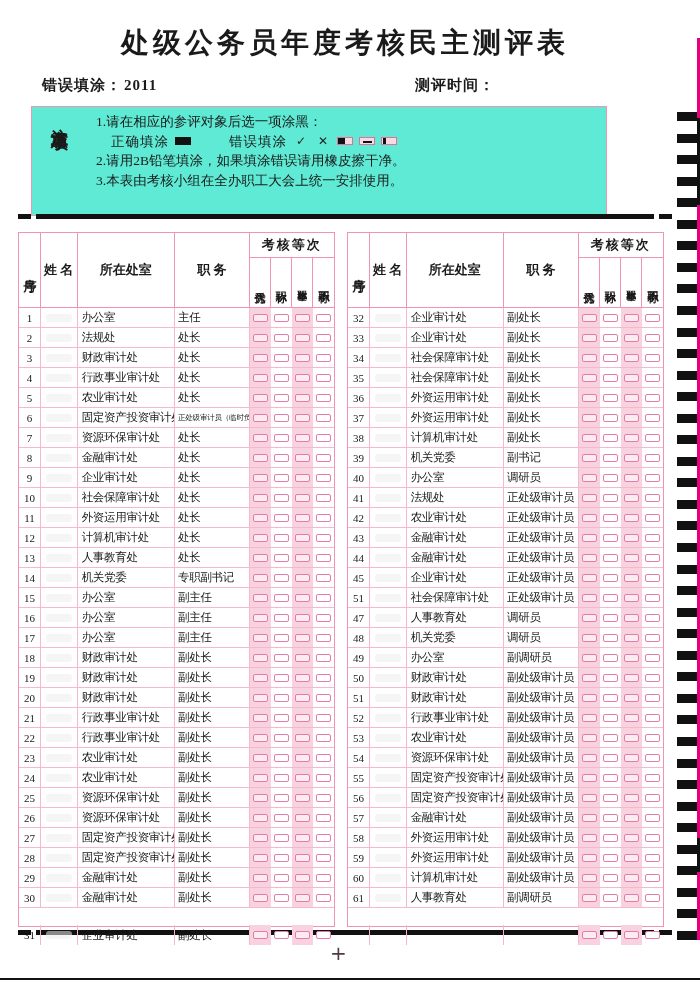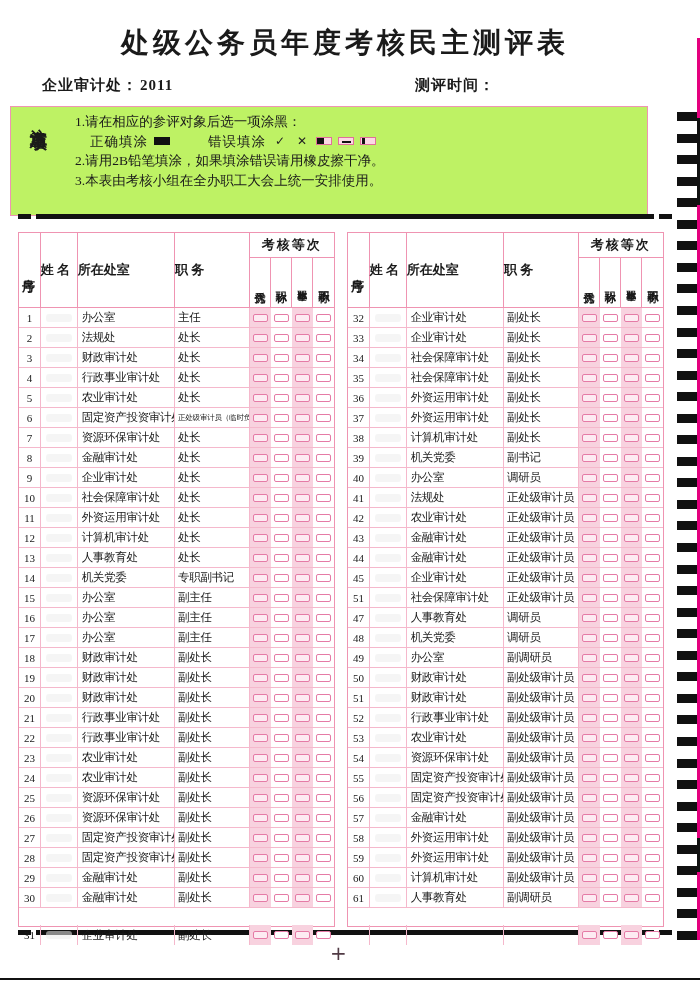--- a/index.html
+++ b/index.html
@@ -6,22 +6,22 @@
   .page{position:relative;width:700px;height:981px;background:#fff;overflow:hidden;
         font-family:"Liberation Serif","DejaVu Serif",serif;color:#1a1a1a;}
   
   .title{position:absolute;left:0;top:24px;width:690px;text-align:center;
          font-size:28px;font-weight:bold;letter-spacing:4px;}
   .meta{position:absolute;top:76px;font-size:15px;font-weight:bold;letter-spacing:1px;}
   .meta-year{left:42px;}
   .meta-time{left:415px;}
   .meta .val{font-weight:bold;margin-left:2px;}
   
-  .notice{position:absolute;left:10px;top:106px;width:638px;height:110px;
-          background:#bef264;border:1px solid #ef94b2;box-sizing:border-box;}
+  .notice{position:absolute;left:31px;top:106px;width:576px;height:110px;
+          background:#5eead4;border:1px solid #ef94b2;box-sizing:border-box;}
   .notice-side{position:absolute;left:16px;top:8px;height:96px;
                writing-mode:vertical-rl;text-orientation:upright;
                font-size:17px;font-weight:bold;letter-spacing:7px;}
   .notice-items{position:absolute;left:64px;top:5px;font-size:13.5px;line-height:19.5px;}
   .mark-line{padding-left:15px;display:flex;align-items:center;gap:6px;height:19.5px;}
   .mark-label{letter-spacing:1px;}
   .gap{display:inline-block;width:26px;}
   .bx{position:relative;display:inline-block;width:16px;height:8px;box-sizing:border-box;vertical-align:middle;}
   .bx-filled{background:#111;}
   .bx-o{border:1px solid #e06f9a;background:#fbd9e3;}
@@ -36,21 +36,21 @@
   .tmark{position:absolute;left:677px;width:20px;height:9px;background:#111;}
   .edge-m{position:absolute;left:697px;width:3px;background:#e5007e;}
   .edge-b{position:absolute;left:697px;width:3px;background:#111;}
   
   .otable{position:absolute;top:232px;width:317px;height:695px;box-sizing:border-box;
           border:1px solid #ef94b2;background:#fff;}
   .t-left{left:18px;}
   .t-right{left:347px;}
   .thead{display:flex;height:75px;border-bottom:1px solid #ef94b2;box-sizing:border-box;}
   .thead .hc{border-right:1px solid #ef94b2;box-sizing:border-box;display:flex;
-             align-items:center;justify-content:space-between;font-size:13px;font-weight:bold;}
+             align-items:center;justify-content:center;font-size:13px;font-weight:bold;}
   .hc-seq{width:22px;}
   .hc-name{width:37px;}
   .hc-office{width:98px;}
   .hc-duty{width:75px;}
   .hc-grade{width:85px;flex-direction:column;border-right:none !important;padding:0;}
   .vtext{writing-mode:vertical-rl;text-orientation:upright;letter-spacing:2px;}
   .g-title{height:25px;width:100%;display:flex;align-items:center;justify-content:center;
            border-bottom:1px solid #ef94b2;box-sizing:border-box;font-size:13px;font-weight:bold;letter-spacing:2px;}
   .g-subs{display:flex;flex:1;width:100%;}
   .g-sub{width:25%;display:flex;align-items:center;justify-content:center;
@@ -74,21 +74,21 @@
   .bc.band{background:#f8d2df;}
   .bubble{width:15px;height:8px;border:1px solid #e57ba6;border-radius:2px;background:#fff;box-sizing:border-box;}
   .bc.band .bubble{background:#fdebf2;}
 </style>
 </head>
 <body>
 
 <div class="page">
 
   <div class="title">处级公务员年度考核民主测评表</div>
-  <div class="meta meta-year"><span>企业审计处：</span><span class="val">2011</span></div>
+  <div class="meta meta-year"><span>错误填涂：</span><span class="val">2011</span></div>
   <div class="meta meta-time"><span>测评时间：</span><span class="val"></span></div>
 
   <div class="notice">
     <div class="notice-side vtext">注意事项</div>
     <div class="notice-items">
       <div>1.请在相应的参评对象后选一项涂黑：</div>
       <div class="mark-line">
         <span class="mark-label">正确填涂</span>
         <span class="bx bx-filled"></span>
         <span class="gap"></span>

